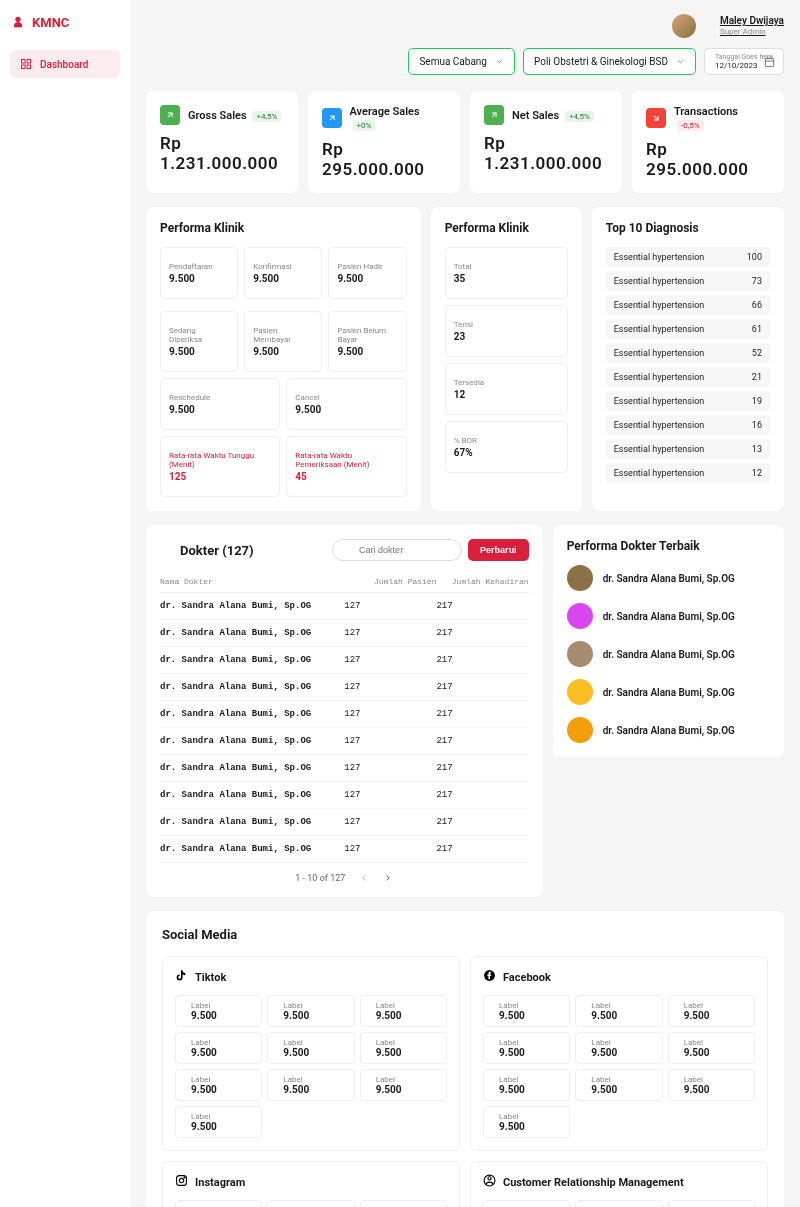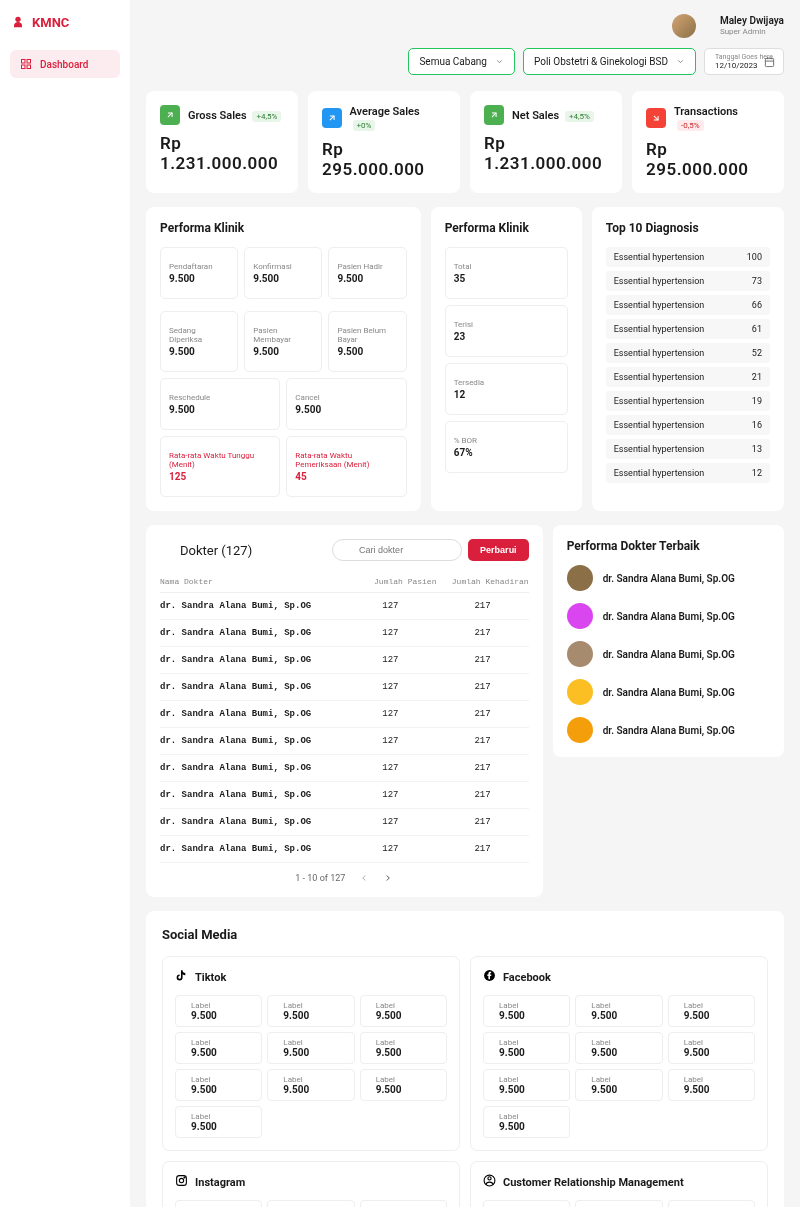--- a/index.html
+++ b/index.html
@@ -5,21 +5,21 @@
 * { box-sizing: border-box; margin: 0; padding: 0; }
 body { font-family: -apple-system, BlinkMacSystemFont, 'Segoe UI', Roboto, sans-serif; background: #f5f5f5; color: #1a1a1a; font-size: 11px; }
 .app { display: flex; min-height: 100vh; }
 .sidebar { width: 130px; background: #fff; padding: 14px 10px; }
 .logo { display: flex; align-items: center; gap: 6px; font-weight: 700; color: #d91f3b; font-size: 13px; margin-bottom: 20px; }
 .logo-icon { width: 16px; height: 16px; }
 .nav-item { display: flex; align-items: center; gap: 8px; padding: 8px 10px; border-radius: 6px; background: #fdecef; color: #d91f3b; font-size: 10px; font-weight: 500; cursor: pointer; }
 .nav-item svg { width: 12px; height: 12px; }
 .main { flex: 1; padding: 14px 16px; }
 .topbar { display: flex; justify-content: flex-end; align-items: center; gap: 10px; margin-bottom: 10px; }
-.user { display: flex; align-items: center; gap: 24px; }
+.user { display: flex; align-items: center; gap: 24px; text-decoration: underline; }
 .avatar { width: 24px; height: 24px; border-radius: 50%; background: linear-gradient(135deg,#d4a574,#8b6f47); }
 .user-info { line-height: 1.2; }
 .user-name { font-weight: 600; font-size: 10px; }
 .user-role { font-size: 8px; color: #888; }
 .filters { display: flex; justify-content: flex-end; gap: 8px; margin-bottom: 16px; }
 .select { background: #fff; border: 1px solid #22c55e; border-radius: 5px; padding: 6px 10px; font-size: 10px; display: flex; align-items: center; gap: 8px; cursor: pointer; }
 .select svg { width: 9px; height: 9px; }
 .date-pick { display: flex; flex-direction: column; background: #fff; border: 1px solid #ddd; border-radius: 5px; padding: 4px 10px; font-size: 8px; position: relative; cursor: pointer; }
 .date-pick .lbl { color: #888; font-size: 7px; }
 .date-pick .cal { position: absolute; right: 8px; top: 50%; transform: translateY(-50%); }
@@ -43,32 +43,32 @@
 .stat-grid.two { grid-template-columns: repeat(2,1fr); margin-top: 6px; }
 .stat-grid.one { grid-template-columns: 1fr; gap: 6px; }
 .stat { border: 1px solid #eee; border-radius: 5px; padding: 14px 8px; }
 .stat-label { font-size: 8px; color: #888; margin-bottom: 2px; }
 .stat-value { font-size: 10px; font-weight: 700; }
 .stat.red .stat-label, .stat.red .stat-value { color: #d91f3b; }
 .diag-list { display: flex; flex-direction: column; }
 .diag-item { display: flex; justify-content: space-between; background: #f7f7f7; padding: 5px 8px; margin-bottom: 4px; border-radius: 3px; font-size: 9px; }
 .row2 { display: grid; grid-template-columns: 2.4fr 1.4fr; gap: 10px; margin-bottom: 14px; align-items: start; }
 .dokter-head { display: flex; justify-content: space-between; align-items: center; margin-bottom: 10px; }
-.dokter-title { font-weight: 400; font-size: 13px; padding-left: 20px; }
+.dokter-title { font-weight: 700; font-size: 13px; padding-left: 20px; }
 .search-wrap { display: flex; gap: 6px; align-items: center; }
 .search { border: 1px solid #ddd; border-radius: 14px; padding: 5px 10px 5px 26px; font-size: 9px; width: 130px; position: relative; }
 .search-box { position: relative; }
 .search-box svg { position: absolute; left: 9px; top: 50%; transform: translateY(-50%); width: 10px; height: 10px; stroke: #999; }
 .btn-red { background: #d91f3b; color: #fff; border: none; border-radius: 5px; padding: 6px 12px; font-size: 9px; font-weight: 600; cursor: pointer; }
 .dokter-table { width: 100%; font-family: Liberation Mono, monospace; }
 .dokter-th { display: grid; grid-template-columns: 2fr 1fr 1fr; padding: 6px 0; font-size: 8px; color: #888; border-bottom: 1px solid #eee; }
 .dokter-th .c2, .dokter-th .c3 { text-align: right; }
 .dokter-tr { display: grid; grid-template-columns: 2fr 1fr 1fr; padding: 8px 0; font-size: 9px; border-bottom: 1px solid #f3f3f3; }
 .dokter-tr .c1 { font-weight: 600; }
-.dokter-tr .c2, .dokter-tr .c3 { text-align: center; }
+.dokter-tr .c2, .dokter-tr .c3 { text-align: left; }
 .pager { display: flex; justify-content: center; align-items: center; gap: 14px; padding: 10px 0 0; font-size: 9px; color: #666; }
 .pager svg { width: 10px; height: 10px; cursor: pointer; }
 .top-drs { display: flex; flex-direction: column; gap: 12px; }
 .top-dr { display: flex; align-items: center; gap: 10px; }
 .dr-av { width: 26px; height: 26px; border-radius: 50%; }
 .dr-name { font-size: 10px; font-weight: 600; }
 .social-card { background: #fff; border-radius: 8px; padding: 16px; }
 .social-title { font-weight: 700; font-size: 13px; margin-bottom: 14px; }
 .social-grid { display: grid; grid-template-columns: 1fr 1fr; gap: 10px; }
 .social-box { border: 1px solid #eee; border-radius: 7px; padding: 12px; }

